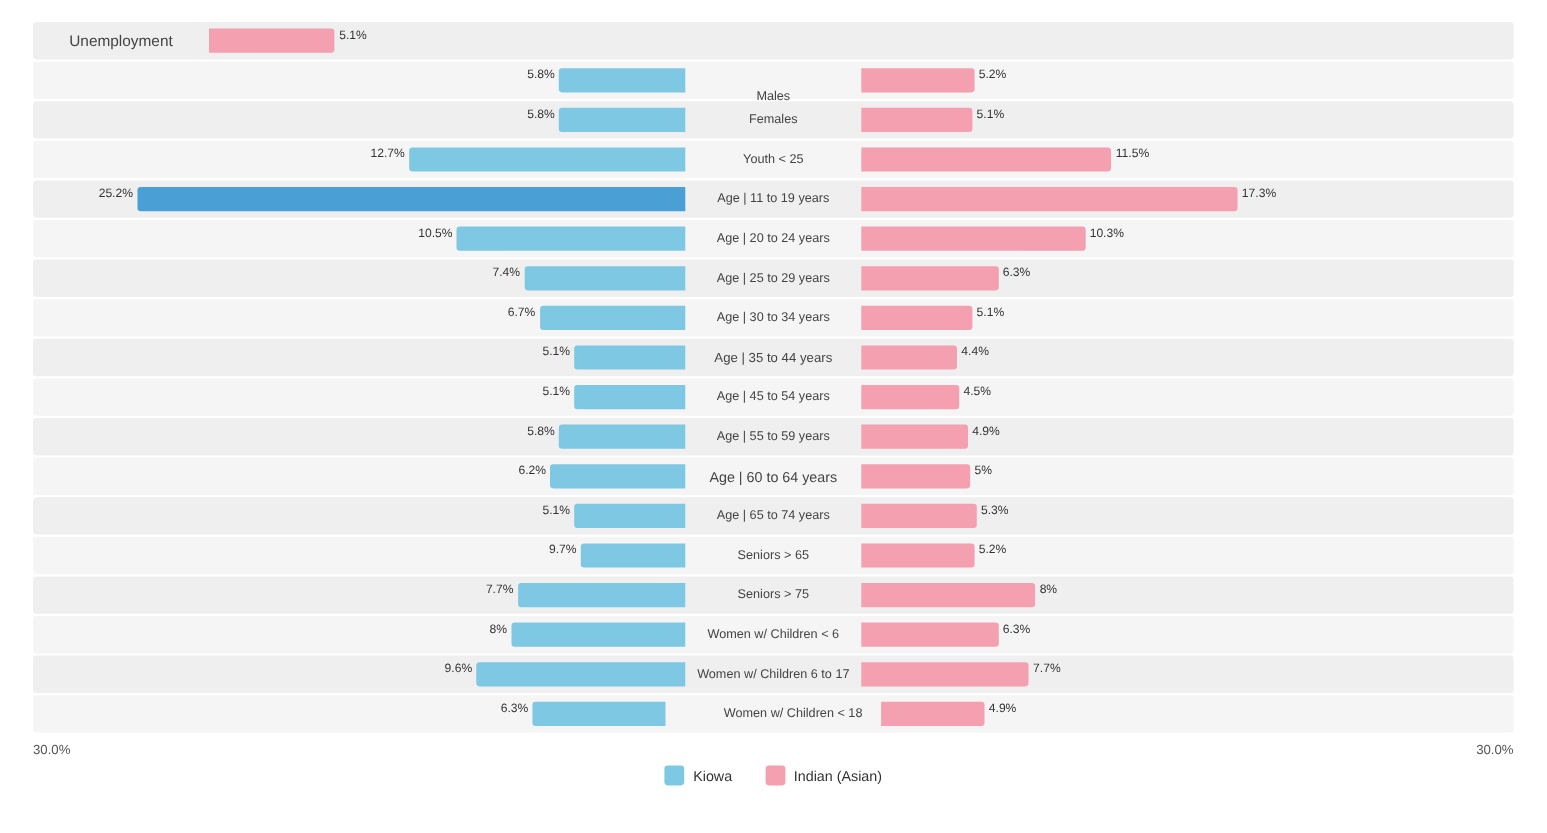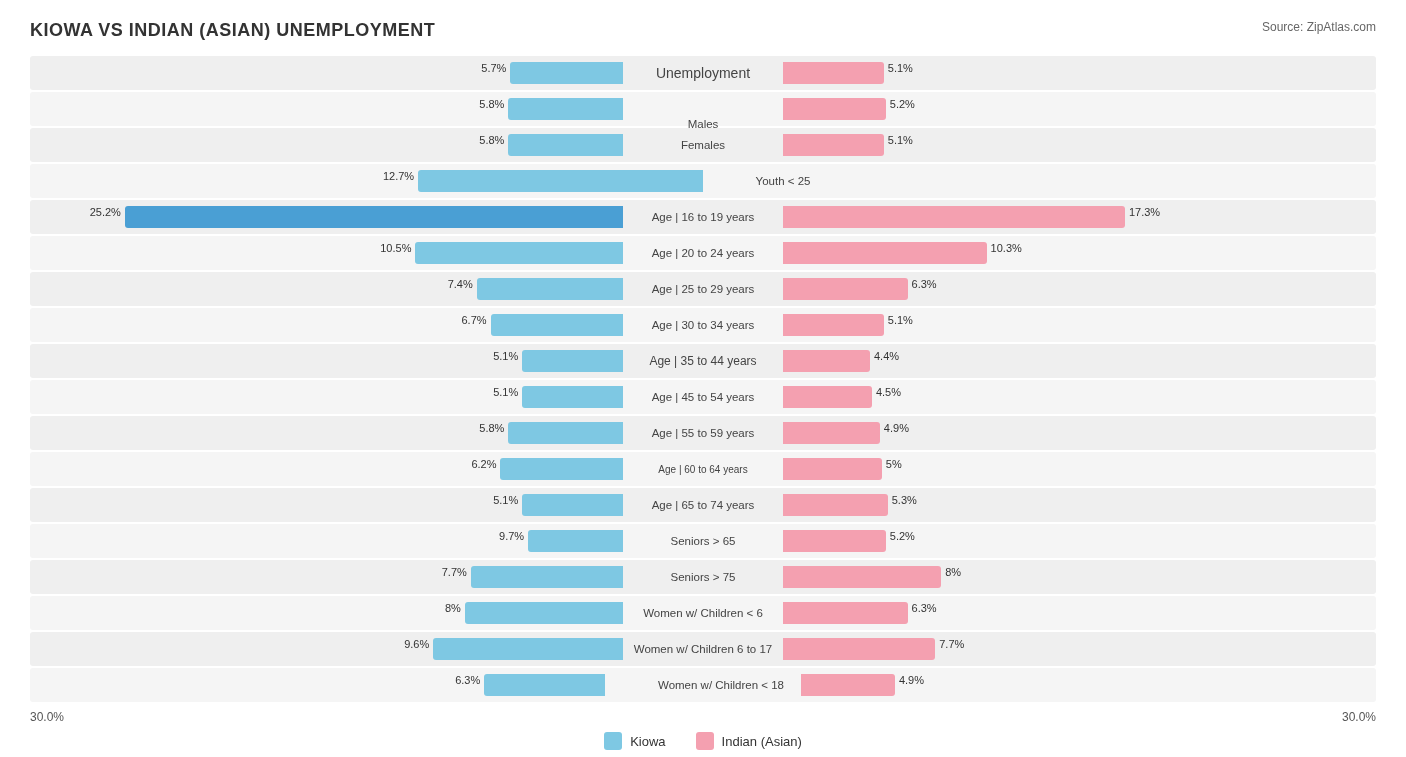--- a/index.html
+++ b/index.html
@@ -125,32 +125,23 @@
     .legend-box {
       width: 18px;
       height: 18px;
       border-radius: 3px;
     }
   </style>
 </head>
 <body>
 
 <div class="chart-container">
-  <div class="chart-header">
-    <span class="chart-title">KIOWA VS INDIAN (ASIAN) UNEMPLOYMENT</span>
-    <span class="chart-source">Source: ZipAtlas.com</span>
-  </div>
   <div class="chart-area" id="chart-rows">
   <div class="bar-row">
     <div class="bars-wrapper">
-      <div class="left-section">
-        <div class="blue-bar" style="width:19%; background:#7ec8e3; right:0;">
-          <span class="val-left">5.7%</span>
-        </div>
-      </div>
       <div style="position:relative; z-index:5; min-width:160px; text-align:center; font-size:14px; color:#444; white-space:nowrap; padding:0 6px;">
         Unemployment
       </div>
       <div class="right-section">
         <div class="pink-bar" style="width:17%; left:0;">
           <span class="val-right">5.1%</span>
         </div>
       </div>
     </div>
   </div>
@@ -191,31 +182,36 @@
       <div class="bar-row">
     <div class="bars-wrapper">
       <div class="left-section">
         <div class="blue-bar" style="width:42.33333333333333%; background:#7ec8e3; right:0;">
           <span class="val-left">12.7%</span>
         </div>
       </div>
       <div style="position:relative; z-index:5; min-width:160px; text-align:center; font-size:11.5px; color:#444; white-space:nowrap; padding:0 6px;">
         Youth &lt; 25
       </div>
+      <div class="right-section">
+        <div class="pink-bar" style="width:38.333333333333336%; left:0;">
+          <span class="val-right">11.5%</span>
+        </div>
+      </div>
     </div>
   </div>
       <div class="bar-row">
     <div class="bars-wrapper">
       <div class="left-section">
         <div class="blue-bar" style="width:84%; background:#4a9fd4; right:0;">
           <span class="val-left">25.2%</span>
         </div>
       </div>
       <div style="position:relative; z-index:5; min-width:160px; text-align:center; font-size:11.5px; color:#444; white-space:nowrap; padding:0 6px;">
-        Age | 16 to 19 years
+        Age | 11 to 19 years
       </div>
       <div class="right-section">
         <div class="pink-bar" style="width:57.666666666666664%; left:0;">
           <span class="val-right">17.3%</span>
         </div>
       </div>
     </div>
   </div>
       <div class="bar-row">
     <div class="bars-wrapper">
@@ -319,21 +315,21 @@
       </div>
     </div>
   </div>
       <div class="bar-row">
     <div class="bars-wrapper">
       <div class="left-section">
         <div class="blue-bar" style="width:20.666666666666668%; background:#7ec8e3; right:0;">
           <span class="val-left">6.2%</span>
         </div>
       </div>
-      <div style="position:relative; z-index:5; min-width:160px; text-align:center; font-size:10px; color:#444; white-space:nowrap; padding:0 6px;">
+      <div style="position:relative; z-index:5; min-width:160px; text-align:center; font-size:13px; color:#444; white-space:nowrap; padding:0 6px;">
         Age | 60 to 64 years
       </div>
       <div class="right-section">
         <div class="pink-bar" style="width:16.666666666666664%; left:0;">
           <span class="val-right">5%</span>
         </div>
       </div>
     </div>
   </div>
       <div class="bar-row">

